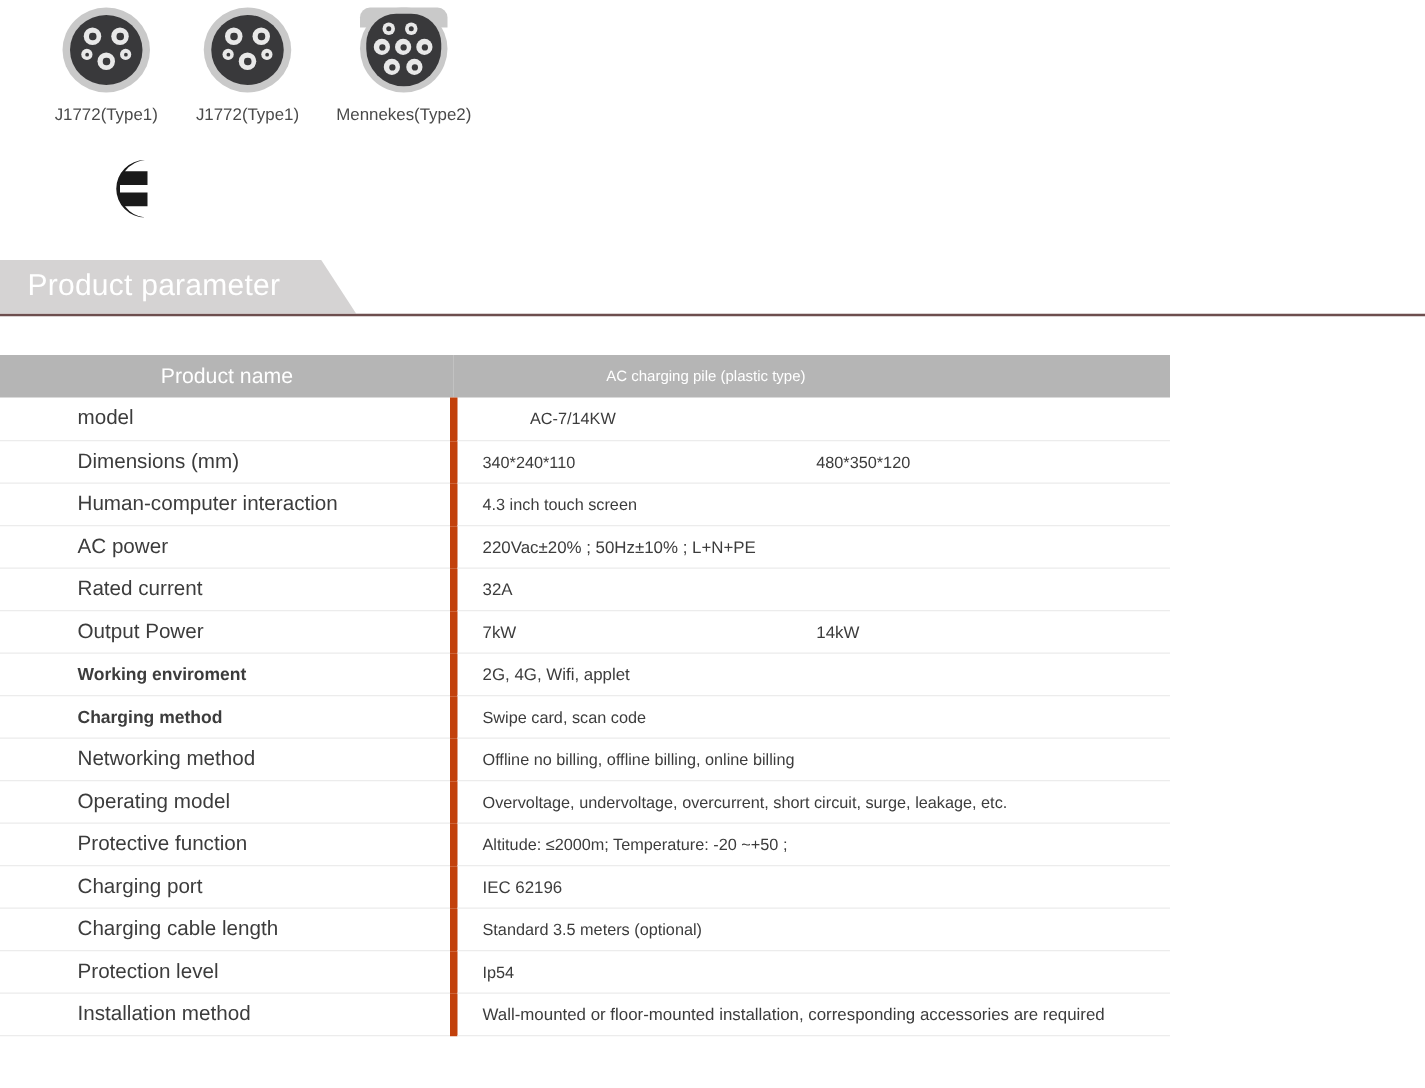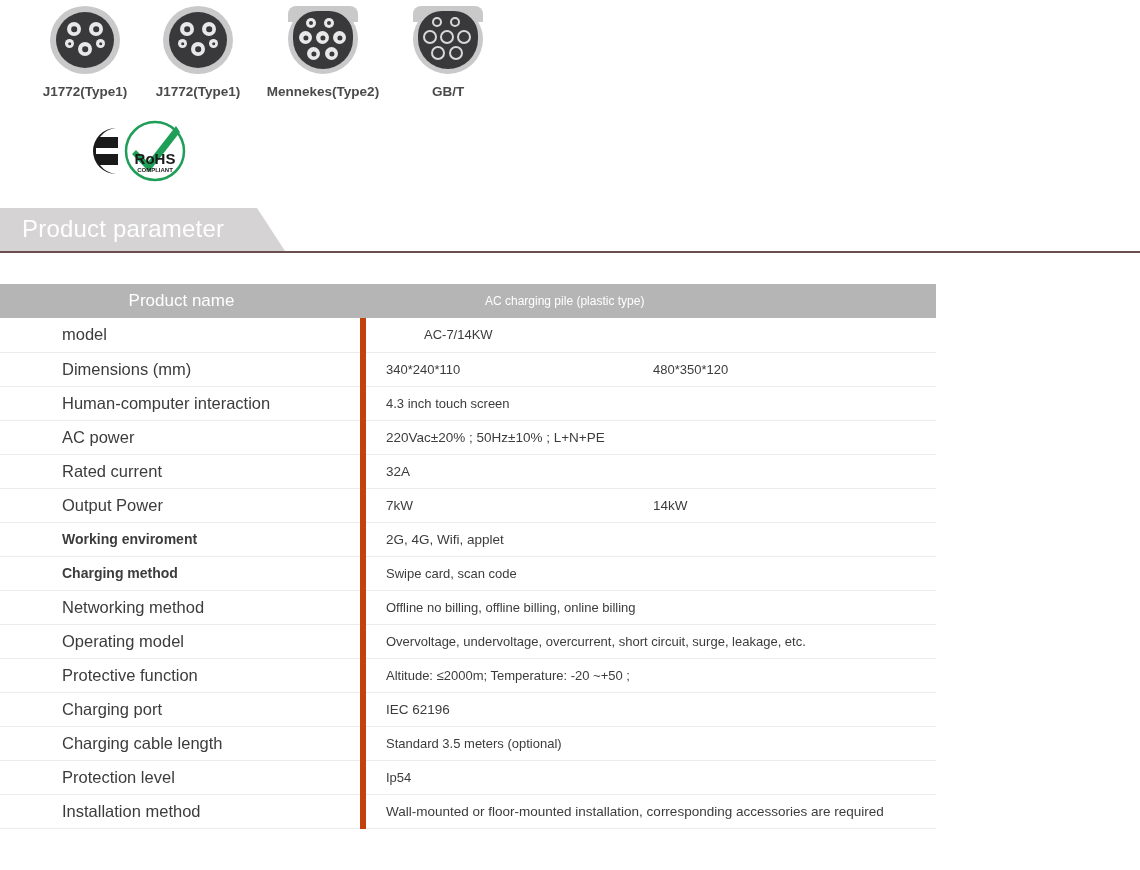--- a/index.html
+++ b/index.html
@@ -67,21 +67,21 @@
     position: absolute;
     left: 50%; top: 50%;
     width: 40%; height: 40%;
     transform: translate(-50%, -50%);
     background: #39393b;
     border-radius: 50%;
   }
   .conn-label {
     margin-top: 10px;
     font-size: 13.5px;
-    font-weight: bold;
+    font-weight: normal;
     color: #4a4a4a;
     white-space: nowrap;
   }
 
   
   .certs {
     position: relative;
     height: 90px;
   }
   .ce-mark { position: absolute; left: 44px; top: 12px; }
@@ -204,54 +204,32 @@
       <div class="pin donut" style="left:36px;top:12px;width:10px;height:10px;"></div>
       <div class="pin donut" style="left:11px;top:25px;width:13px;height:13px;"></div>
       <div class="pin donut" style="left:28px;top:25px;width:13px;height:13px;"></div>
       <div class="pin donut" style="left:45px;top:25px;width:13px;height:13px;"></div>
       <div class="pin donut" style="left:19px;top:41px;width:13px;height:13px;"></div>
       <div class="pin donut" style="left:37px;top:41px;width:13px;height:13px;"></div>
     </div>
     <div class="conn-label">Mennekes(Type2)</div>
   </div>
 
-  <div class="conn" style="left:409px;width:78px;">
-    <div class="conn-icon">
-      <div class="shell flat"></div>
-      <div class="face flat"></div>
-      <div class="pin ring" style="left:19px;top:11px;width:10px;height:10px;"></div>
-      <div class="pin ring" style="left:37px;top:11px;width:10px;height:10px;"></div>
-      <div class="pin ring" style="left:10px;top:24px;width:14px;height:14px;"></div>
-      <div class="pin ring" style="left:27px;top:24px;width:14px;height:14px;"></div>
-      <div class="pin ring" style="left:44px;top:24px;width:14px;height:14px;"></div>
-      <div class="pin ring" style="left:18px;top:40px;width:14px;height:14px;"></div>
-      <div class="pin ring" style="left:36px;top:40px;width:14px;height:14px;"></div>
-    </div>
-    <div class="conn-label">GB/T</div>
-  </div>
 
 </div>
 
 <div class="certs">
 
   <div class="ce-mark">
     <svg width="76" height="58" viewBox="0 0 76 58">
       <path d="M30 6 A23 23 0 1 0 30 52 A23 23 0 0 1 30 6 Z" fill="#1a1a1a"></path>
       <path d="M72 6 A23 23 0 1 0 72 52 A23 23 0 0 1 56 43 L74 43 L74 32 L52 32 L52 26 L74 26 L74 15 L56 15 A23 23 0 0 1 72 6 Z" fill="#1a1a1a"></path>
     </svg>
   </div>
 
-  <div class="rohs">
-    <svg width="62" height="62" viewBox="0 0 62 62">
-      <circle cx="31" cy="31" r="29" fill="#ffffff" stroke="#1e9e57" stroke-width="2.5"></circle>
-      <path d="M12 30 L24 42 L52 6 L56 12 L25 52 L8 34 Z" fill="#1e9e57"></path>
-      <text x="31" y="44" font-family="Liberation Sans, sans-serif" font-size="15" font-weight="bold" fill="#1a1a1a" text-anchor="middle">RoHS</text>
-      <text x="31" y="52" font-family="Liberation Sans, sans-serif" font-size="6" font-weight="bold" fill="#1a1a1a" text-anchor="middle">COMPLIANT</text>
-    </svg>
-  </div>
 
 </div>
 
 <div class="section-banner">
   <div class="banner-shape"></div>
   <div class="banner-text">Product parameter</div>
   <div class="banner-rule"></div>
 </div>
 
 <table class="spec-table">

